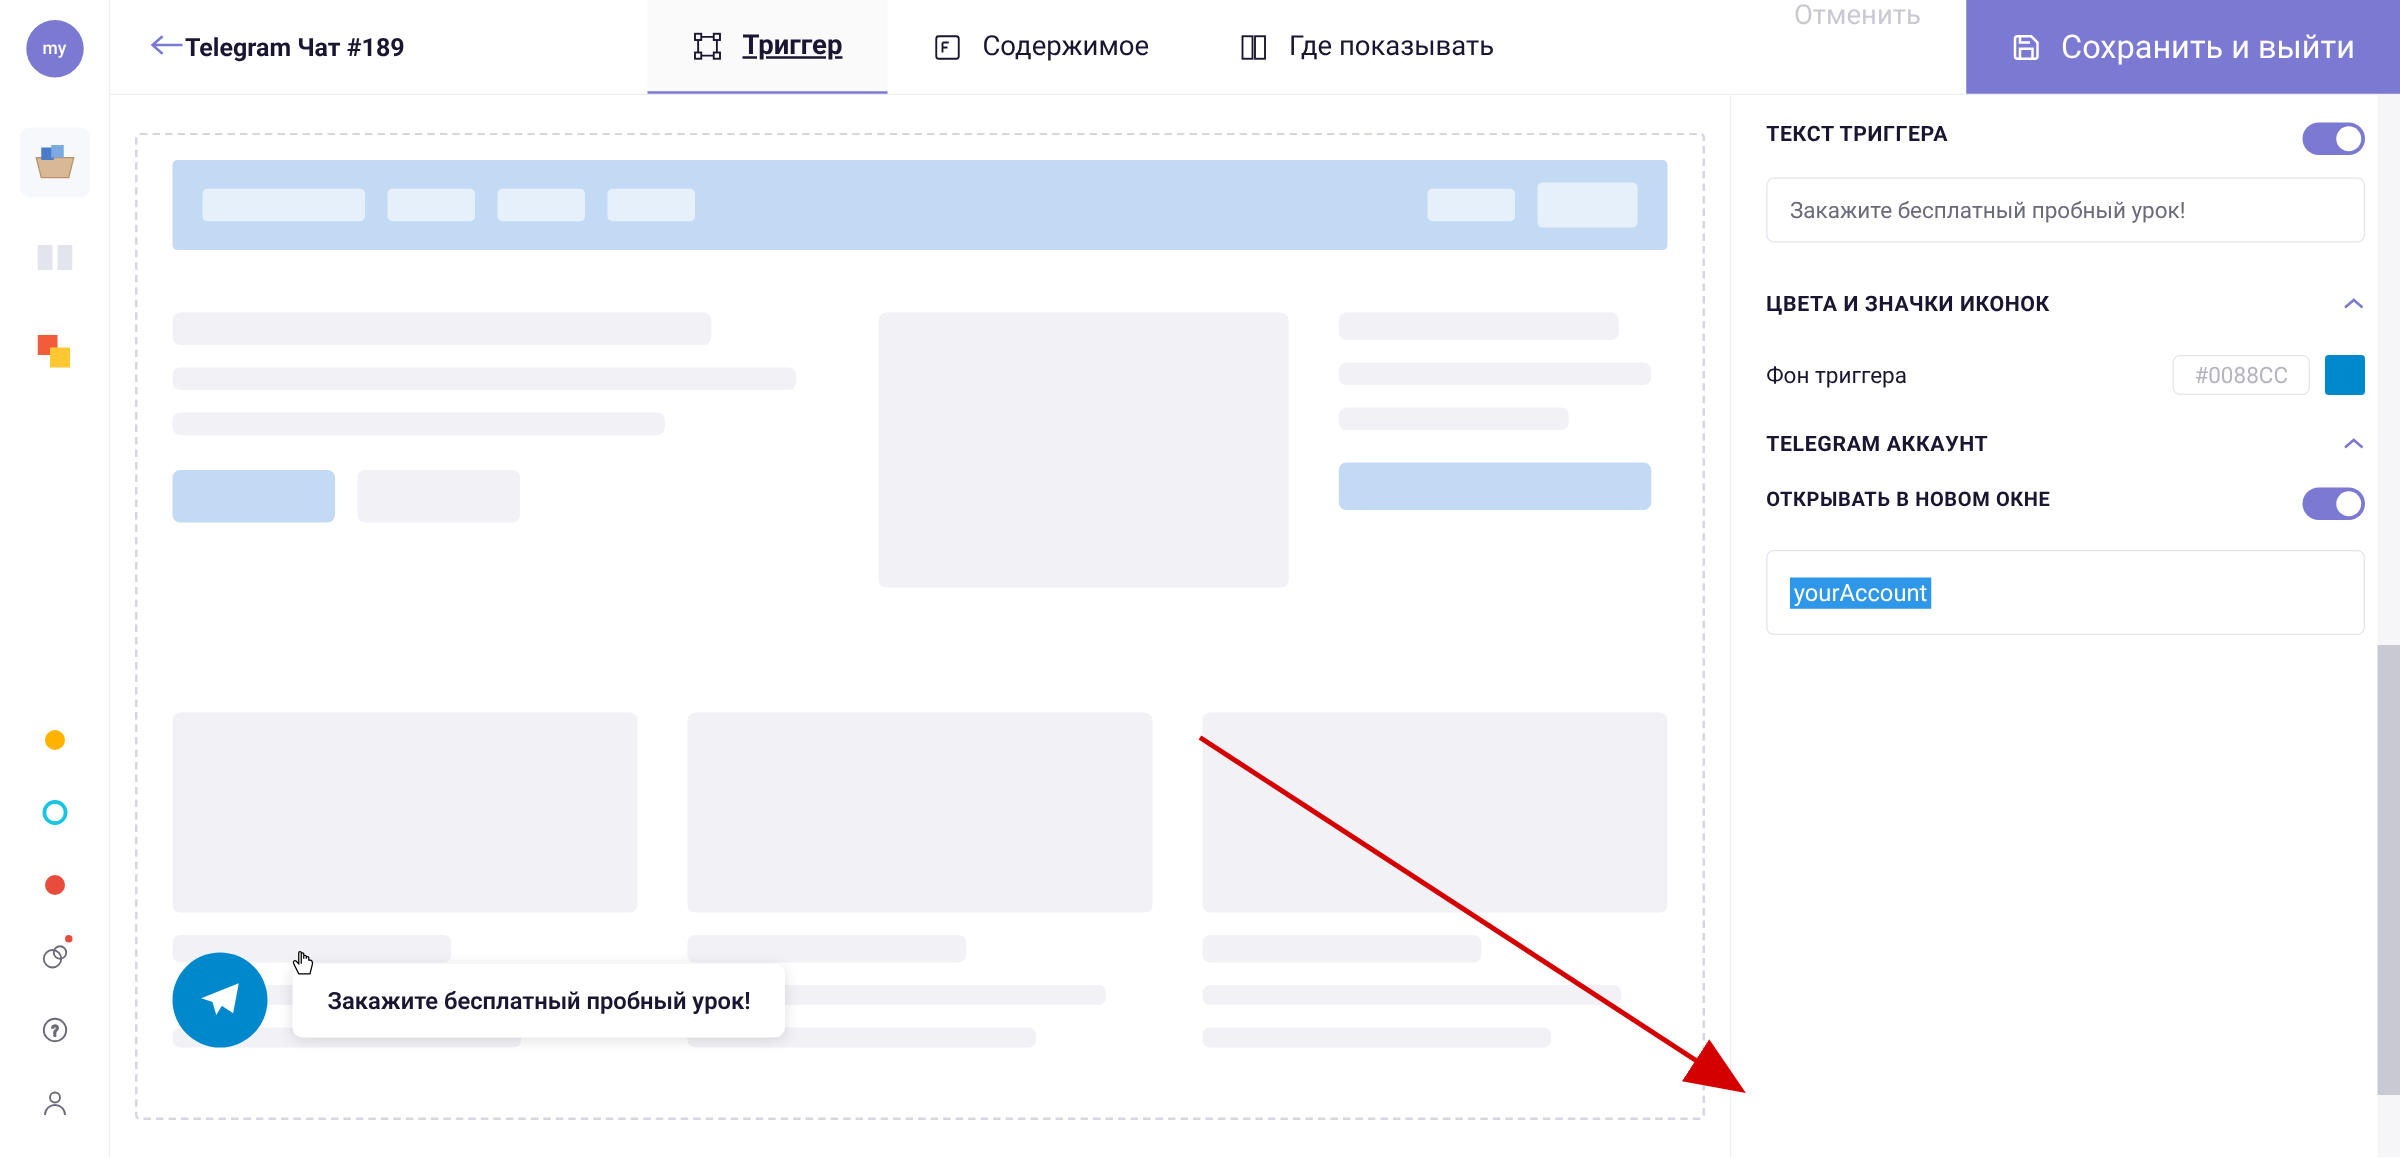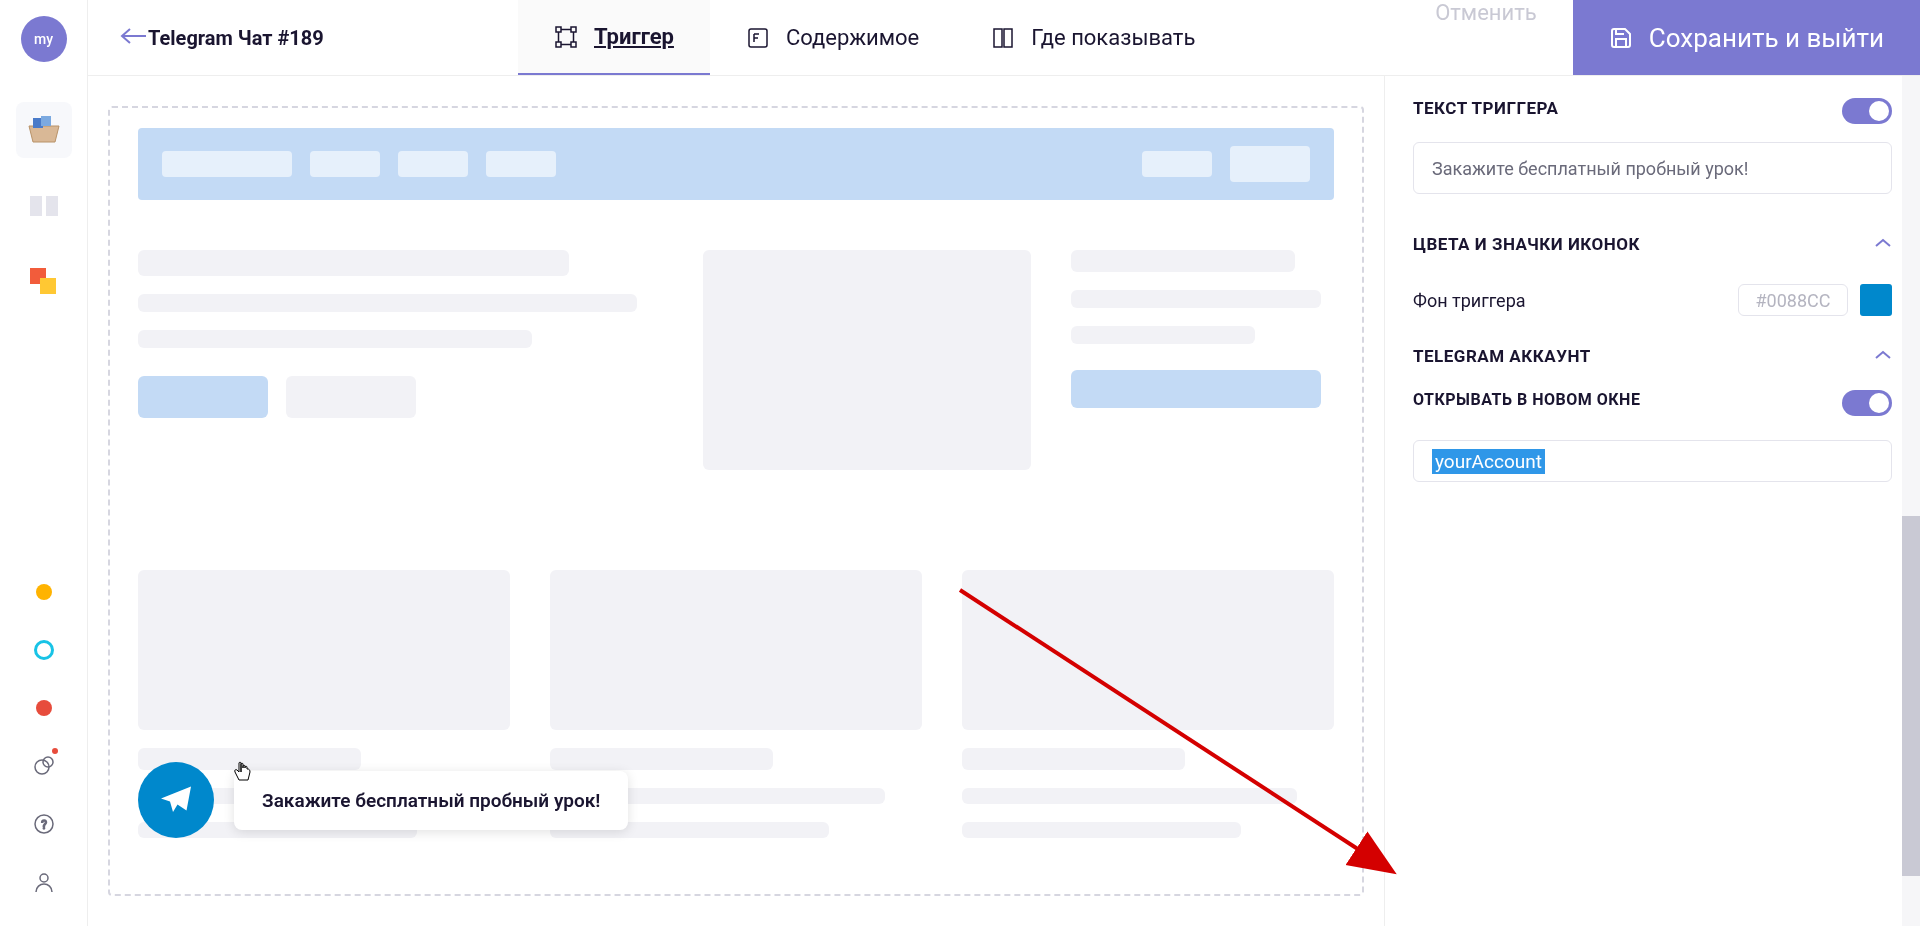--- a/index.html
+++ b/index.html
@@ -49,21 +49,21 @@
 .toggle { width:50px; height:26px; border-radius:13px; background:#7b79d1; position:relative; cursor:pointer; }
 .toggle::after { content:""; position:absolute; right:3px; top:3px; width:20px; height:20px; border-radius:50%; background:#fff; }
 .chevron { color:#7b79d1; cursor:pointer; }
 .color-row { display:flex; align-items:center; justify-content:space-between; margin-bottom:30px; }
 .color-label { font-size:18px; color:#1a1530; }
 .color-input { width:110px; height:32px; border:1px solid #e4e4ec; border-radius:6px; padding:0 12px; font-size:18px; color:#b4b4c0; text-align:center; }
 .color-swatch { width:32px; height:32px; background:#0088cc; border-radius:3px; margin-left:12px; }
 .icon-row { display:flex; align-items:center; justify-content:space-between; margin-bottom:50px; }
 .icon-btn { width:160px; height:104px; background:#8b89d9; border-radius:6px; display:flex; align-items:center; justify-content:center; position:relative; cursor:pointer; }
 .icon-btn-dd { position:absolute; right:0; top:0; bottom:0; width:40px; display:flex; align-items:center; justify-content:center; background:rgba(255,255,255,0.1); }
-.account-input { width:100%; height:42px; border:1px solid #e4e4ec; border-radius:6px; padding:0 18px; font-size:19px; display:flex; align-items:center; }
+.account-input { width:100%; height:68px; border:1px solid #e4e4ec; border-radius:6px; padding:0 18px; font-size:19px; display:flex; align-items:center; }
 .account-input span { background:#2f97e8; color:#fff; padding:1px 3px; }
 
 .arrow-overlay { position:absolute; pointer-events:none; z-index:50; }
 .rail-small { display:flex; align-items:center; justify-content:center; width:40px; height:40px; margin-bottom:18px; position:relative; }
 .rail-small.badge::after { content:""; position:absolute; top:2px; right:6px; width:6px; height:6px; border-radius:50%; background:#e74c3c; }
 
 .scrollbar { position:absolute; right:0; top:76px; width:18px; bottom:0; background:#f6f6f8; }
 .scrollbar-thumb { position:absolute; top:440px; width:18px; height:360px; background:#c9c9d4; }
 </style>
 </head>

